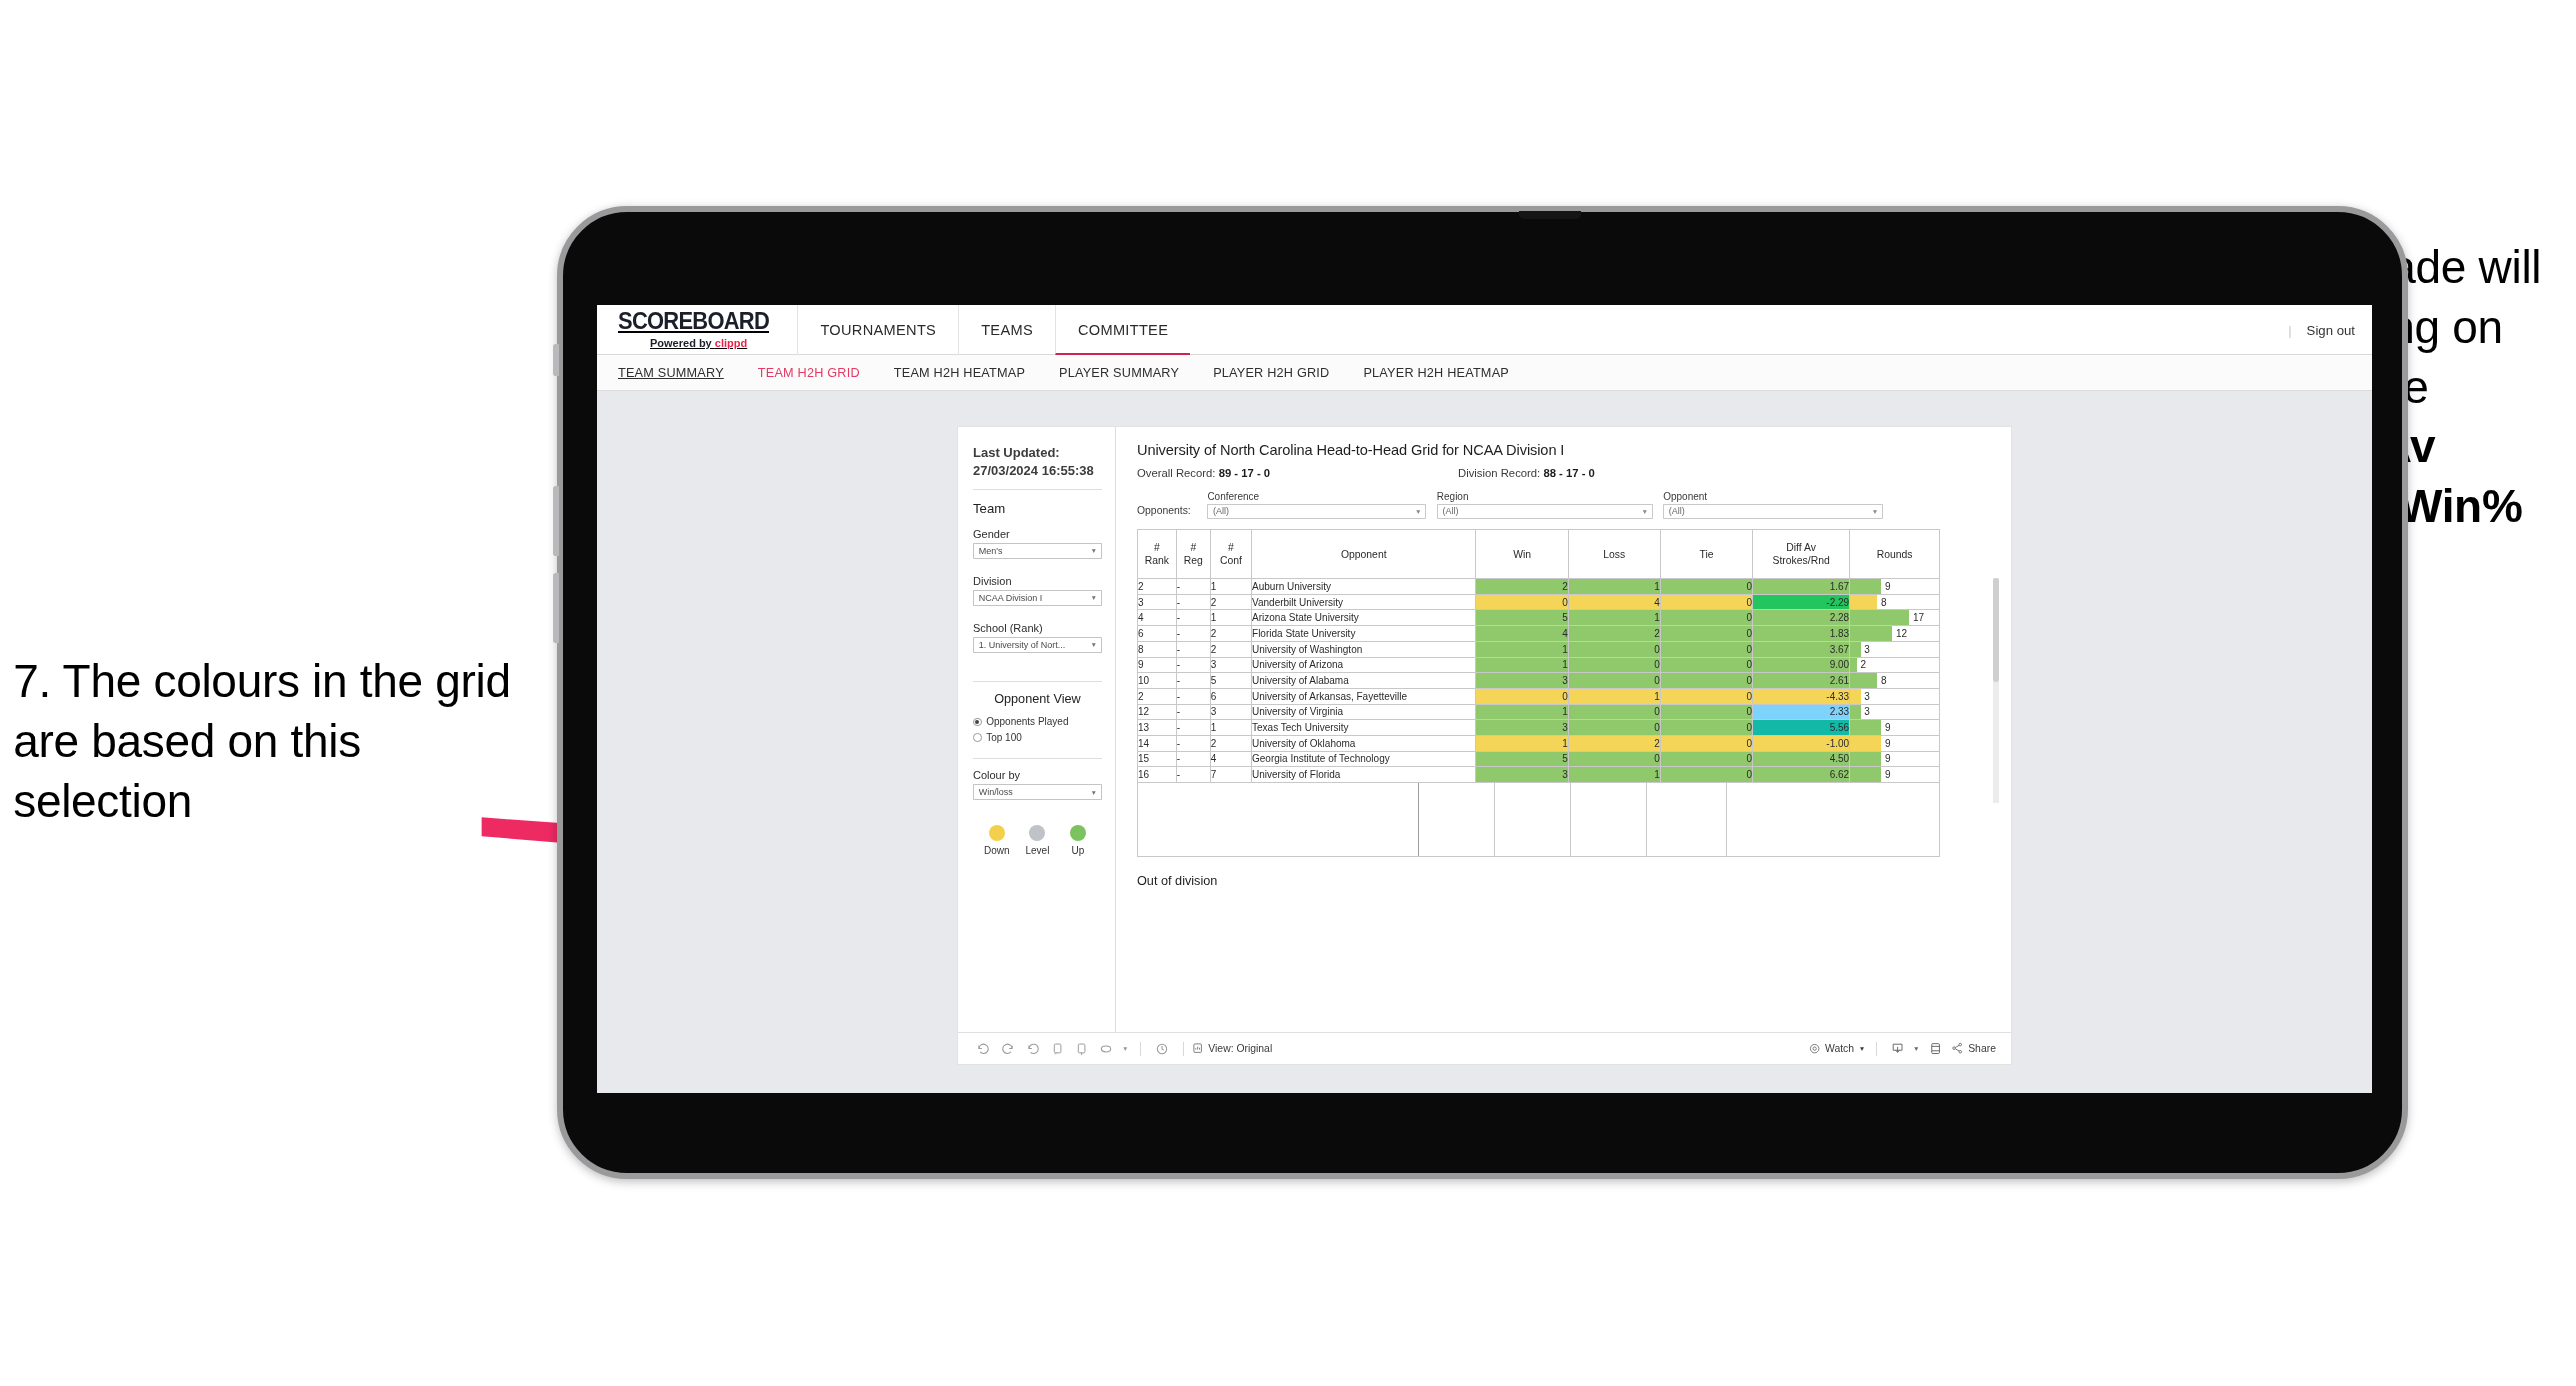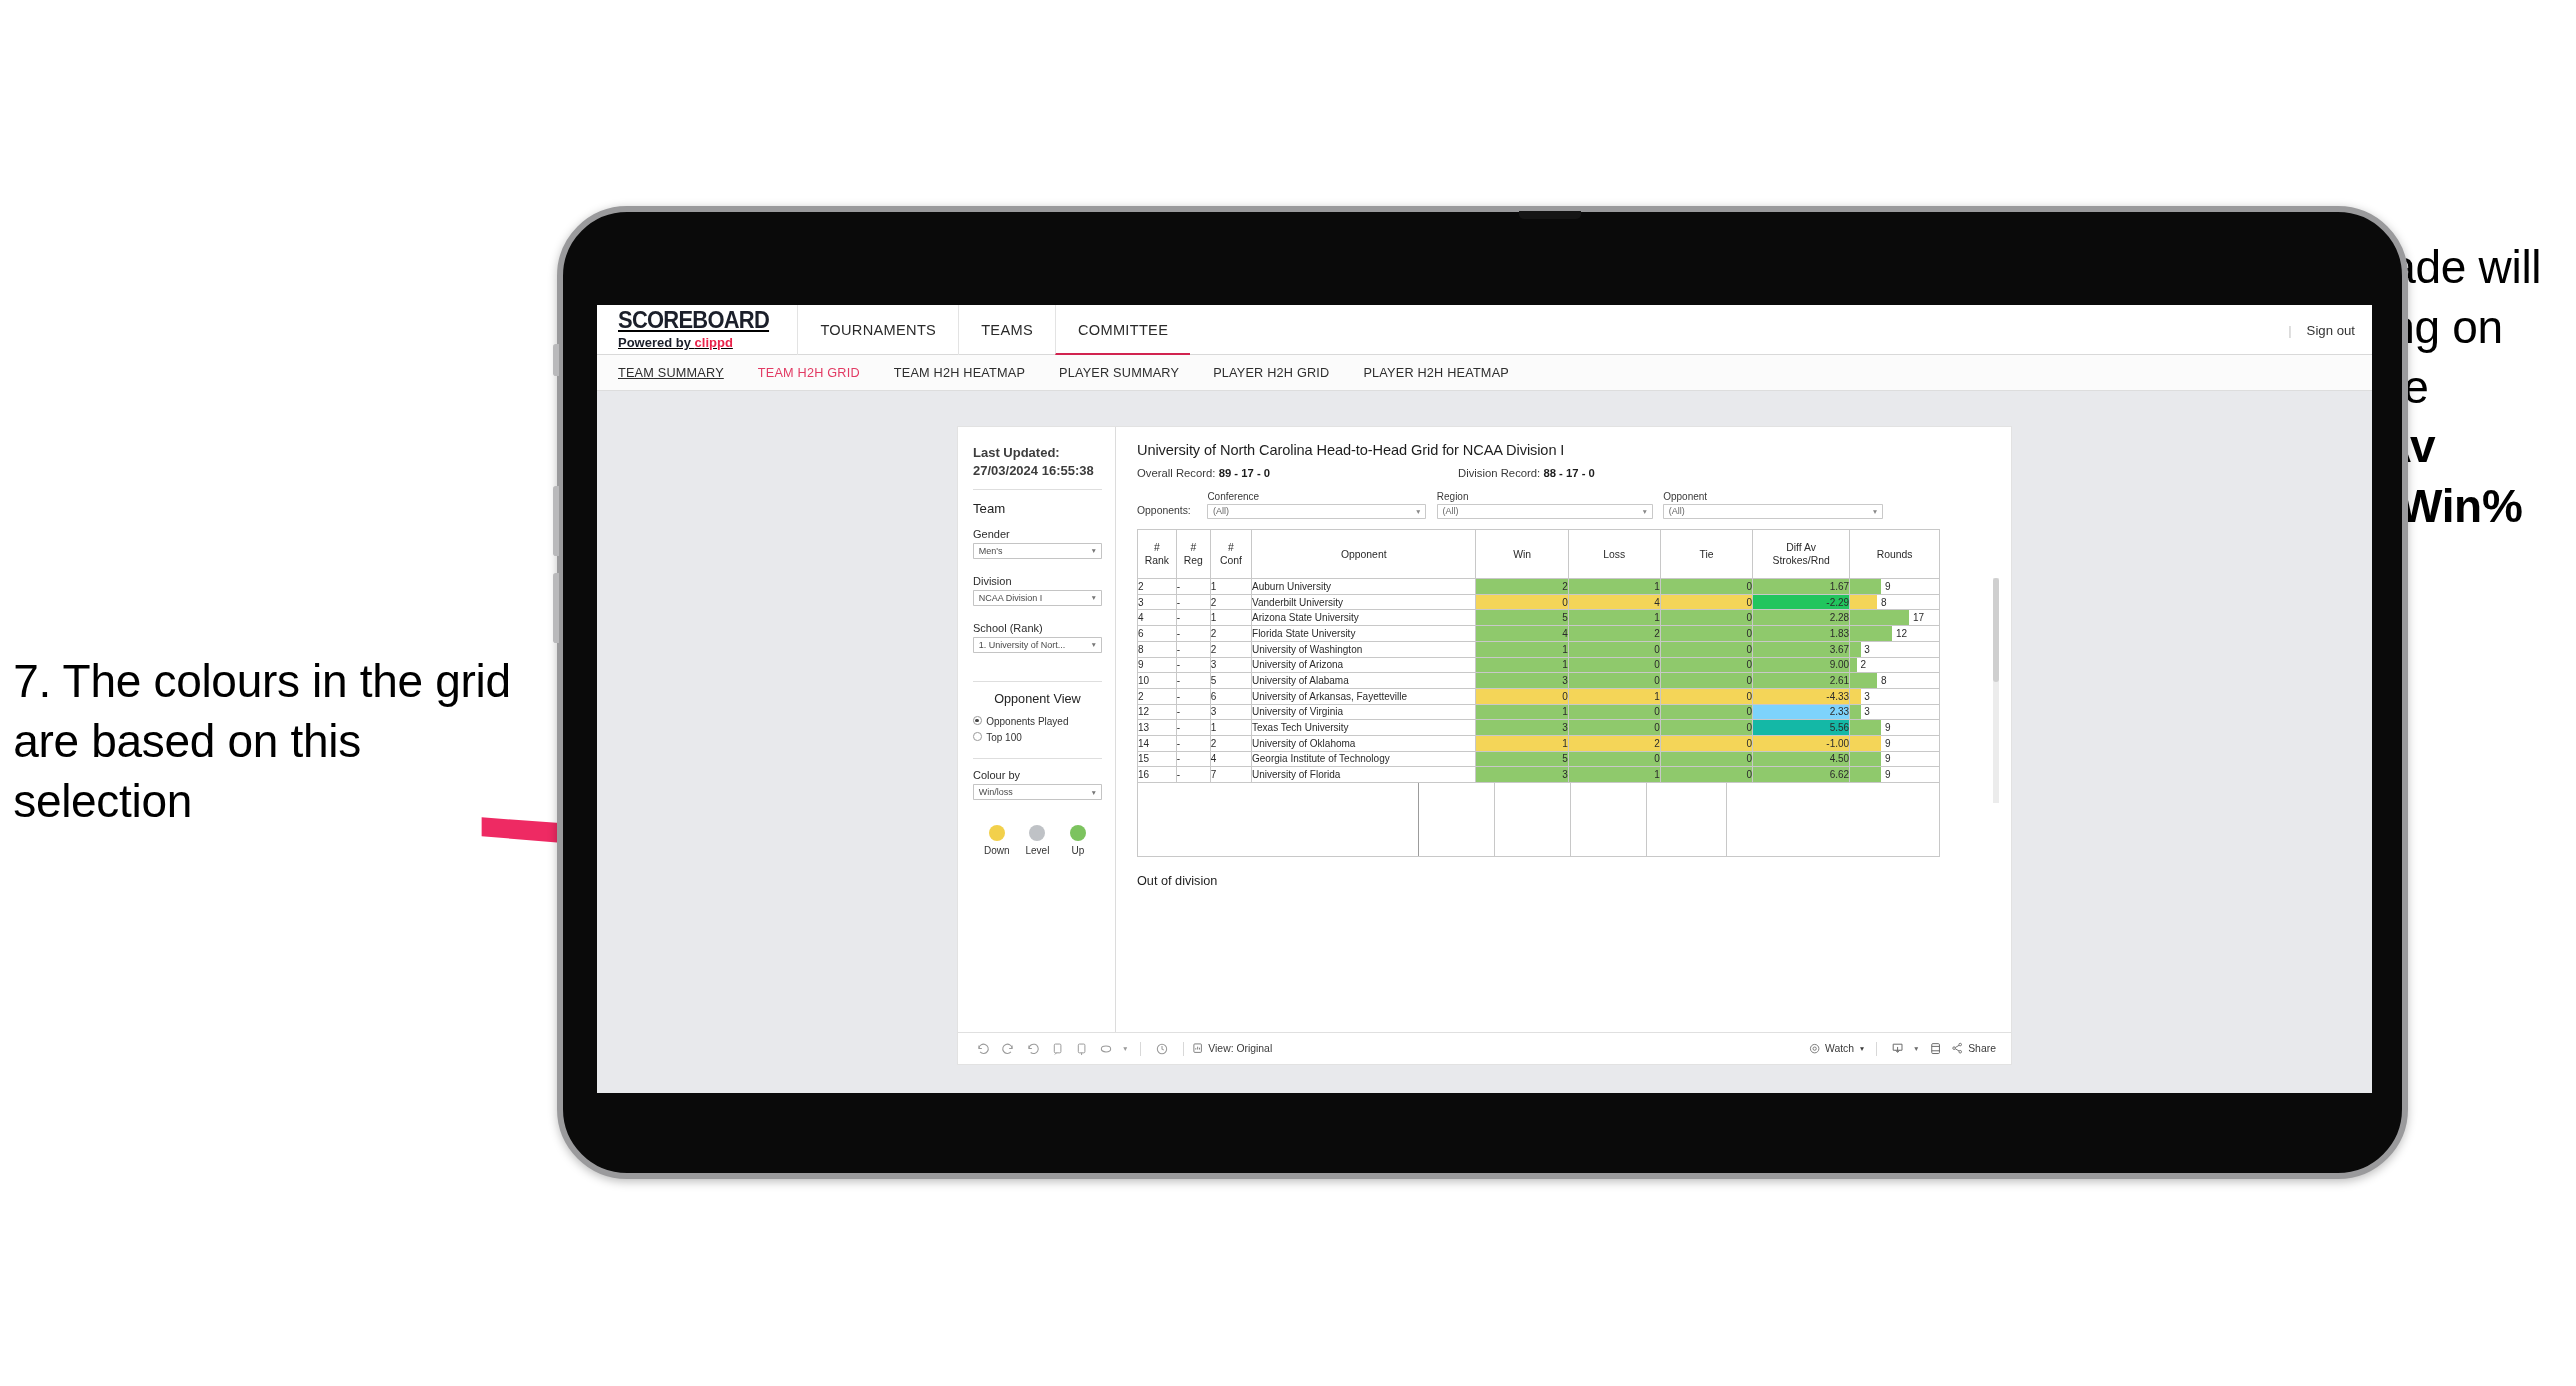--- a/index.html
+++ b/index.html
@@ -55,21 +55,21 @@
     display:flex; align-items:center;
     border-bottom: 0.9px solid #d9d9d9;
     position: relative;
   }
   #logo-block { padding: 0 17px 0 21px; text-decoration: underline; }
   #logo-main {
     font-family:"Liberation Sans", sans-serif;
     font-weight:700; font-size:23.6px; letter-spacing:-0.8px;
     color:#1b1f2a; line-height:1; transform: scaleX(0.93); transform-origin:left;
   }
-  #logo-sub { font-size:13px; color:#1b1f2a; margin-top:2.8px; font-weight:600;}
+  #logo-sub { font-size:11px; color:#1b1f2a; margin-top:2.8px; font-weight:600;margin-left:32px;}
   #logo-sub .brand { color:#e8234a; font-weight:700;}
   .top-tab {
     padding: 0 22px; height:50px; line-height:50px;
     font-size:14.6px; color:#2a2a2a; letter-spacing:0.3px;
     border-left:0.9px solid #e3e3e3;
     cursor:pointer; white-space:nowrap;
   }
   .top-tab.active { border-bottom: 2.8px solid #d1234f; }
   #signout-wrap {
     position:absolute; right:17px; top:0; height:50px;
@@ -113,21 +113,21 @@
   .side-h.center { text-align:center; font-size:12.7px; }
   .fld-label { font-size:11px; color:#2c2c2c; margin-bottom:2.8px; }
   .fld-gap { height:16px; }
   .sel {
     height:16px; border:0.9px solid #c4c4c4; background:#fff;
     display:flex; align-items:center; justify-content:space-between;
     padding:0 3.8px 0 4.7px; font-size:9px; color:#4a4a4a;
     border-radius:0.9px;
   }
   .sel .caret { font-size:6.6px; color:#777; }
-  .radio-row { display:flex; align-items:flex-start; gap:4.7px; margin-top:4.7px; font-size:10px; color:#333;}
+  .radio-row { display:flex; align-items:center; gap:4.7px; margin-top:4.7px; font-size:10px; color:#333;}
   .radio {
     width:8.5px; height:8.5px; border-radius:50%;
     border:0.9px solid #9a9a9a; background:#fff;
     display:inline-flex; align-items:center; justify-content:center; flex:none;
   }
   .radio.on::after { content:""; width:3.8px; height:3.8px; border-radius:50%; background:#444; }
   #legend { display:flex; gap:0; margin-top:24.6px; justify-content:space-between; padding:0 3.8px; }
   .leg-item { text-align:center; width:40px; }
   .leg-dot { width:16px; height:16px; border-radius:50%; margin:0 auto 4.7px; }
   .leg-lbl { font-size:10px; color:#333; }

